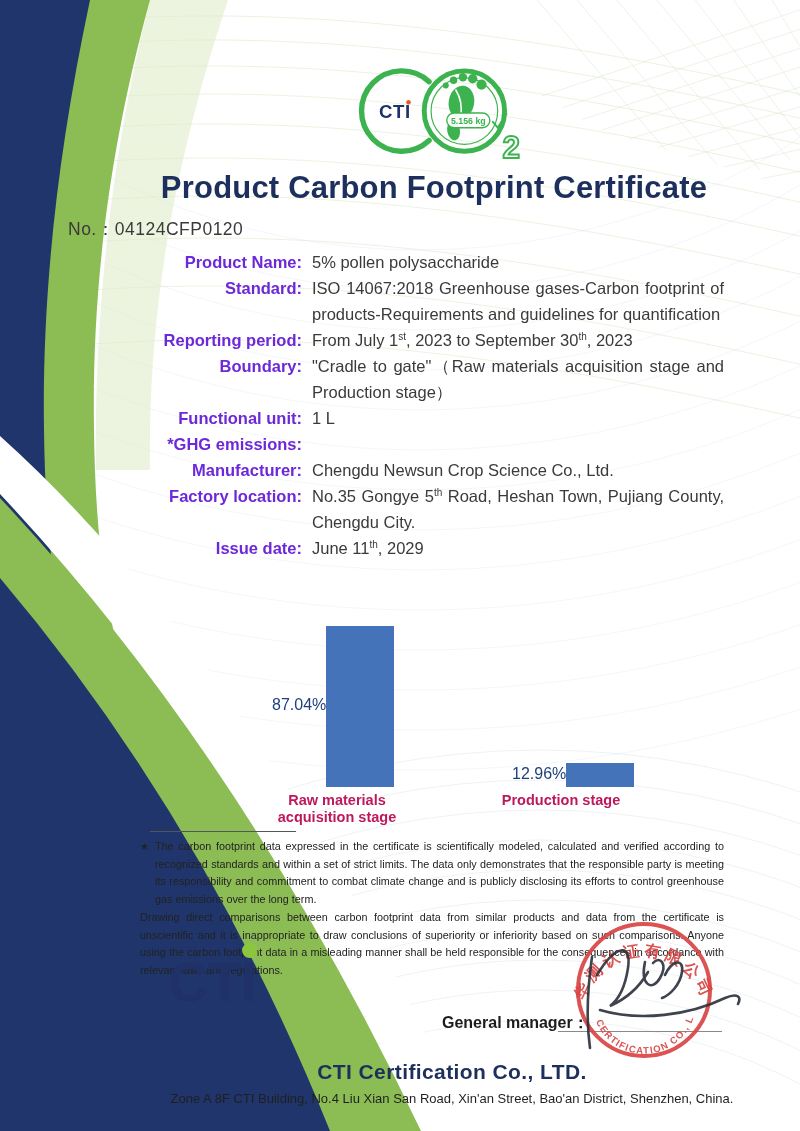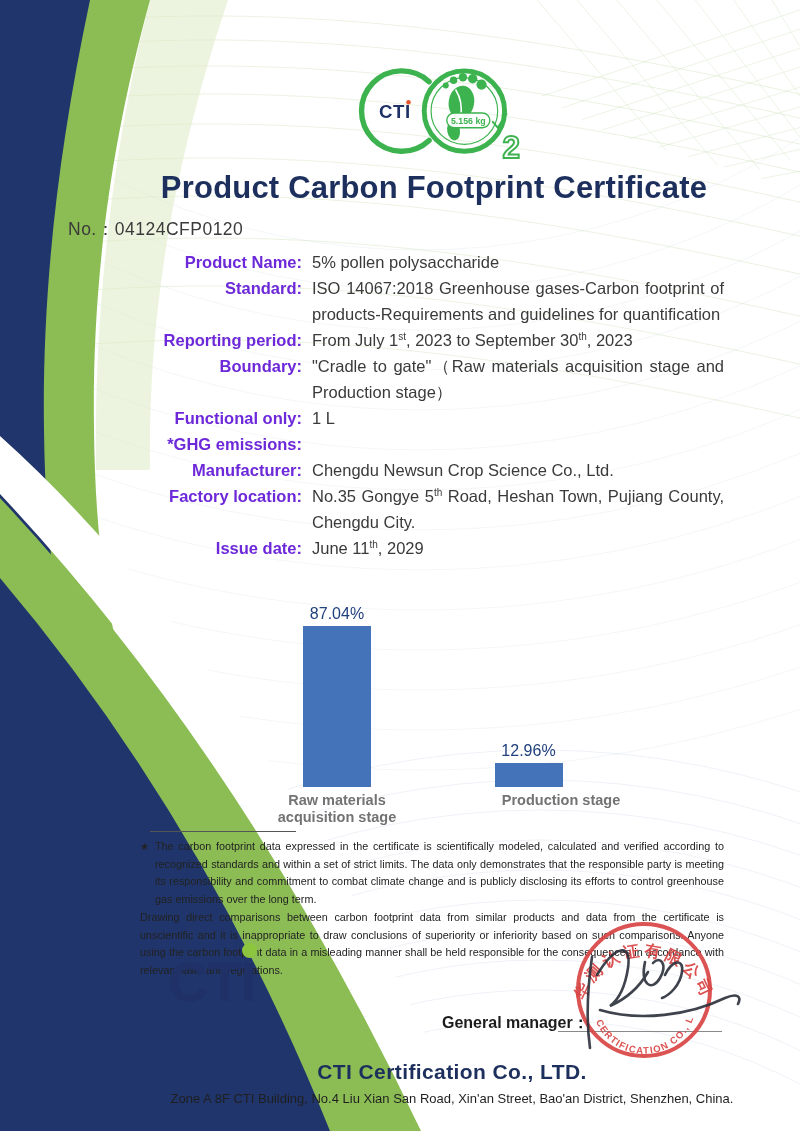--- a/index.html
+++ b/index.html
@@ -31,26 +31,26 @@
   .fvalue{flex:1;color:#3a3a3a;text-align:justify;}
   .sup{vertical-align:super;font-size:10px;line-height:0;}
   .sub{position:relative;top:3px;font-size:10px;line-height:0;}
 
   
   .chart{position:absolute;left:0;top:566px;width:800px;height:300px;}
   .chart-title{
     position:absolute;left:140px;top:4px;width:660px;text-align:center;
     font-size:18.5px;font-weight:800;color:#1d2f5c;letter-spacing:0.3px;
   }
-  .bar-col{position:absolute;bottom:79px;display:flex;flex-direction:column;align-items:center;}
+  .bar-col{position:absolute;bottom:79px;display:flex;flex-direction:row;align-items:center;}
   .bar-col.c0{left:272px;width:130px;}
-  .bar-col.c1{left:463px;width:131px;}
+  .bar-col.c1{left:512px;width:131px;}
   .bar-value{font-size:16px;color:#21407e;margin-bottom:3px;}
   .bar{width:68px;background:#4573b9;}
-  .bar-cat{position:absolute;top:226px;text-align:center;font-size:14.5px;font-weight:700;color:#737373;line-height:17px;}
+  .bar-cat{position:absolute;top:226px;text-align:center;font-size:14.5px;font-weight:700;color:#be185d;line-height:17px;}
   .bar-cat.c0{left:268px;width:138px;}
   .bar-cat.c1{left:478px;width:166px;}
 
   
   .footnote-sep{position:absolute;left:150px;top:831px;width:146px;height:1px;background:#555;}
   .footnote{position:absolute;left:140px;top:838px;width:584px;font-size:10.8px;line-height:17.5px;color:#222;text-align:justify;}
   .footnote .p1{position:relative;padding-left:15px;}
   .footnote .star{position:absolute;left:0;top:0;font-size:10px;}
   .footnote .p2{margin-top:1px;}
 
@@ -195,21 +195,21 @@
       </div>
       <div class="frow">
         <div class="flabel">Reporting period:</div>
         <div class="fvalue"><span>From July 1</span><span class="sup">st</span><span>, 2023 to September 30</span><span class="sup">th</span><span>, 2023</span></div>
       </div>
       <div class="frow">
         <div class="flabel">Boundary:</div>
         <div class="fvalue"><span>"Cradle to gate"（Raw materials acquisition stage and Production stage）</span></div>
       </div>
       <div class="frow">
-        <div class="flabel">Functional only:</div>
+        <div class="flabel">Functional unit:</div>
         <div class="fvalue"><span>1 L</span></div>
       </div>
       <div class="frow">
         <div class="flabel">*GHG emissions:</div>
       </div>
       <div class="frow">
         <div class="flabel">Manufacturer:</div>
         <div class="fvalue"><span>Chengdu Newsun Crop Science Co., Ltd.</span></div>
       </div>
       <div class="frow">

